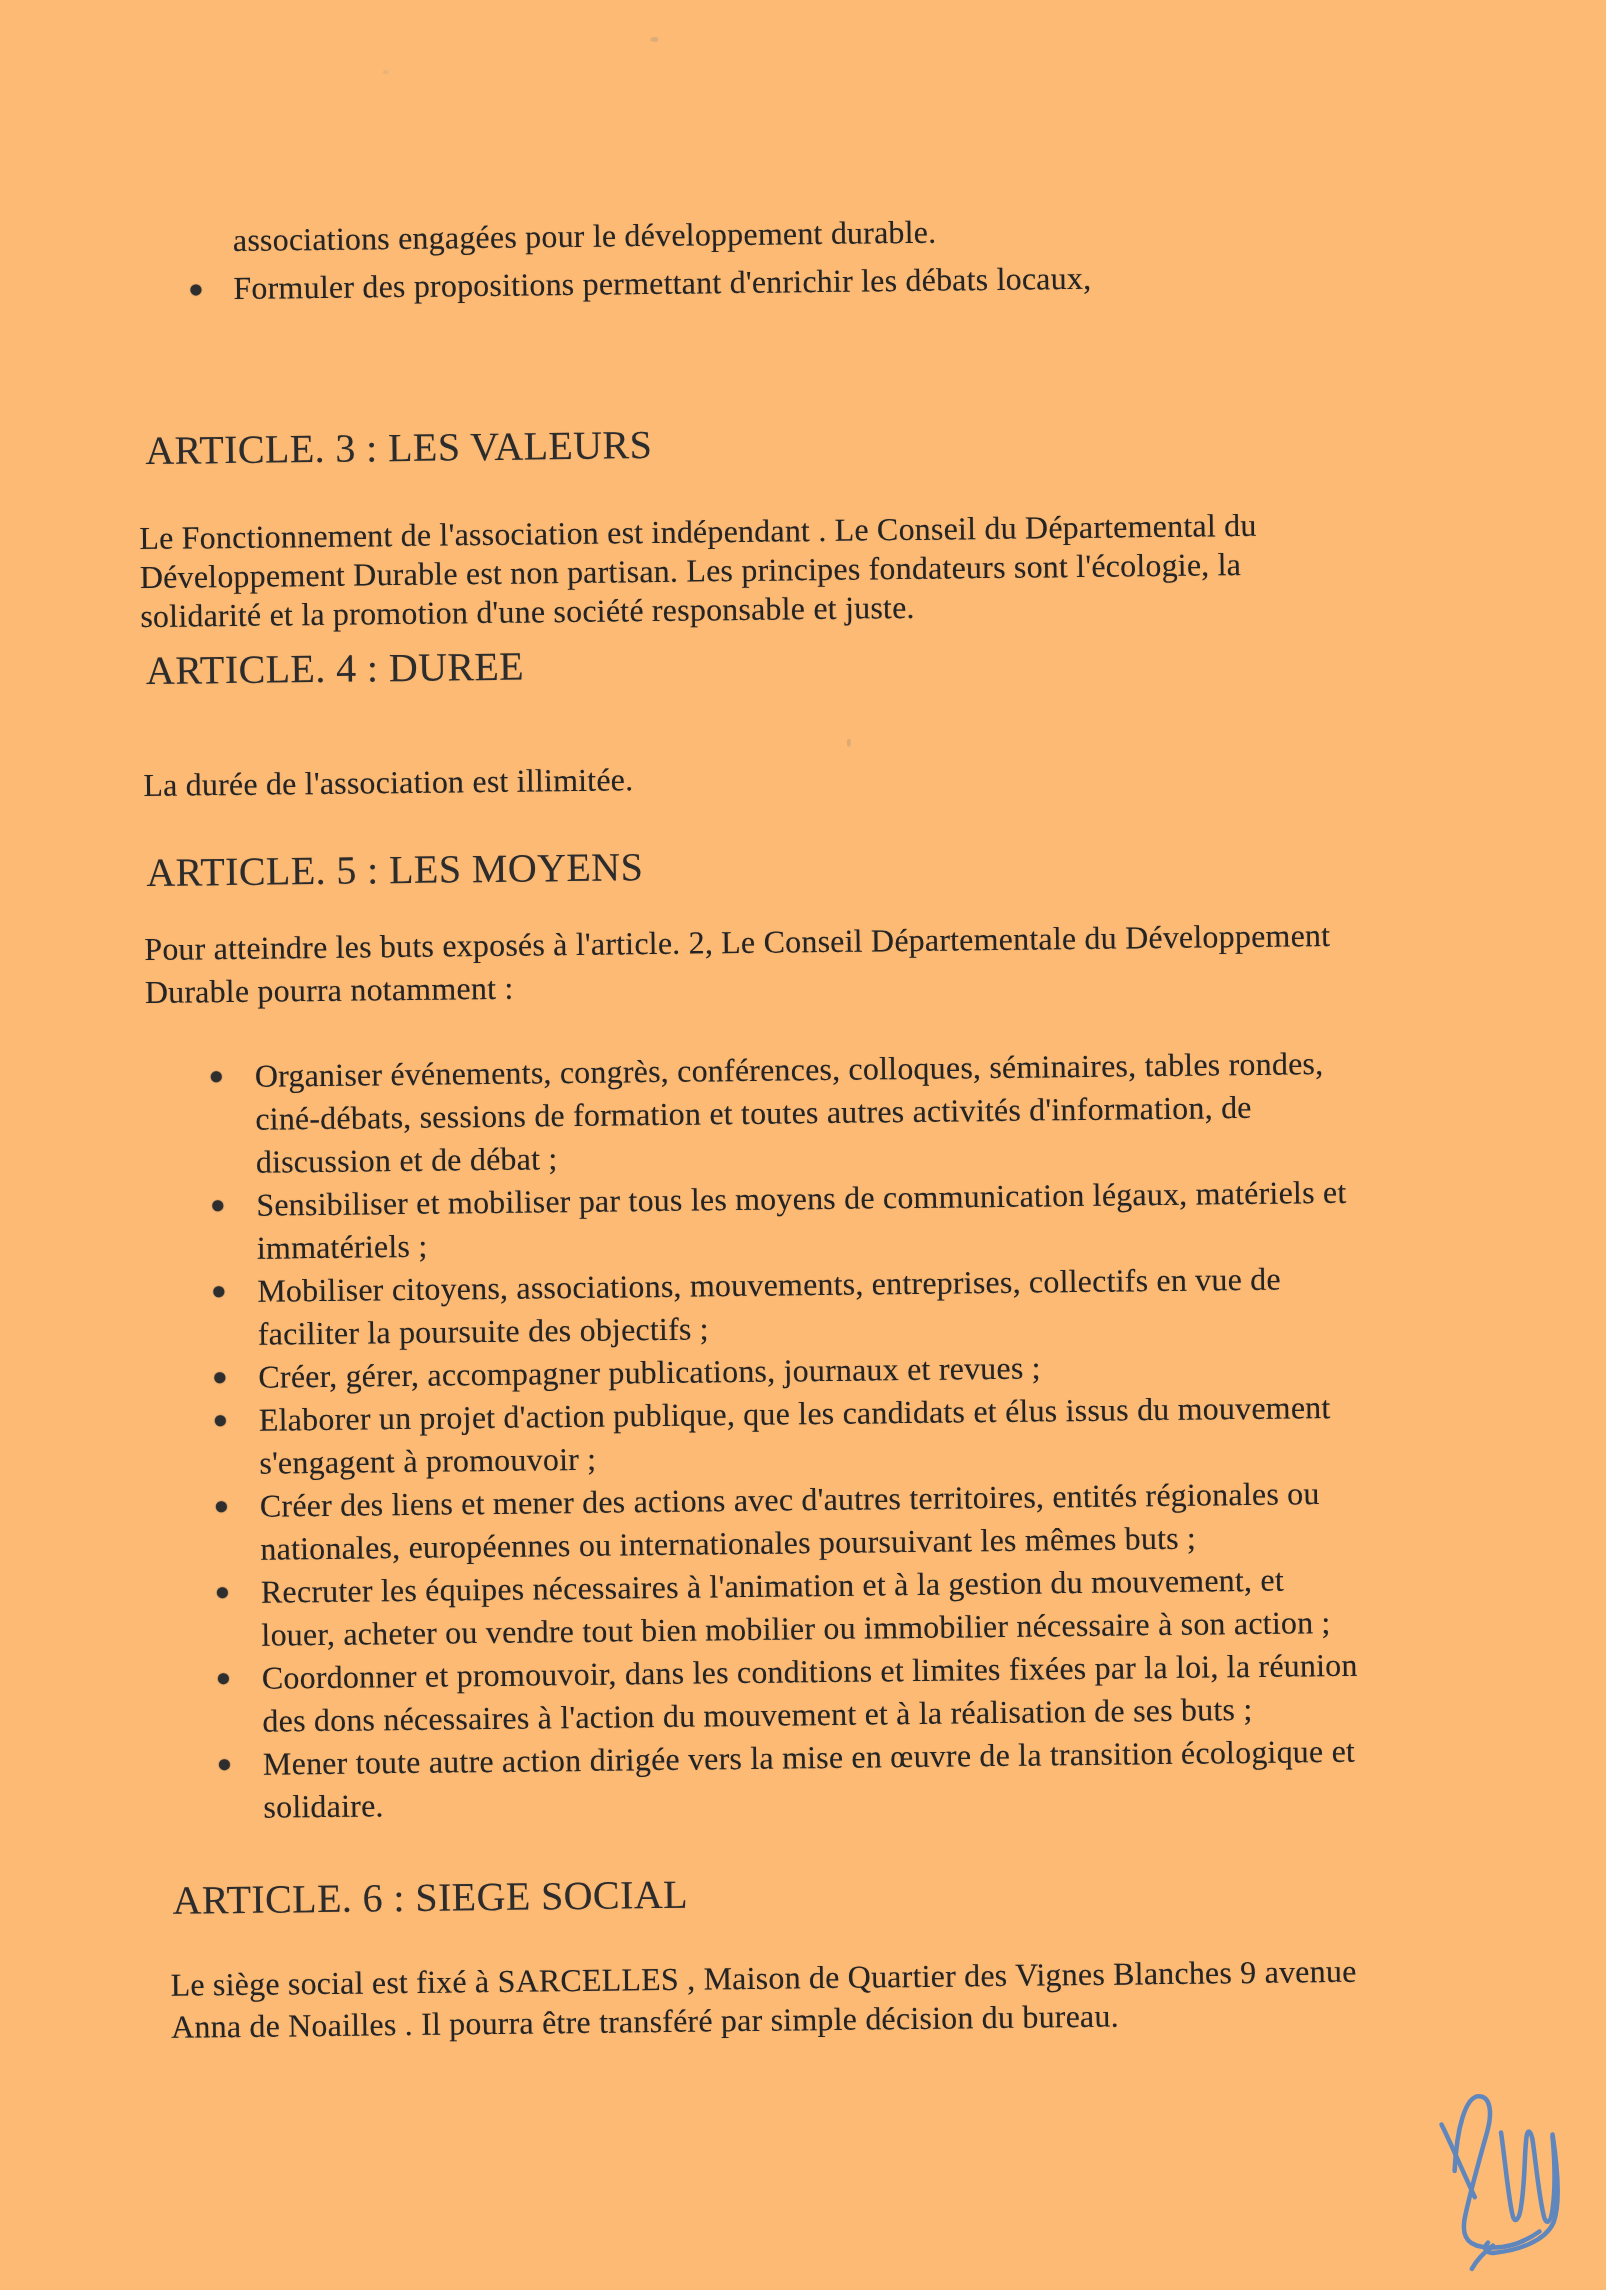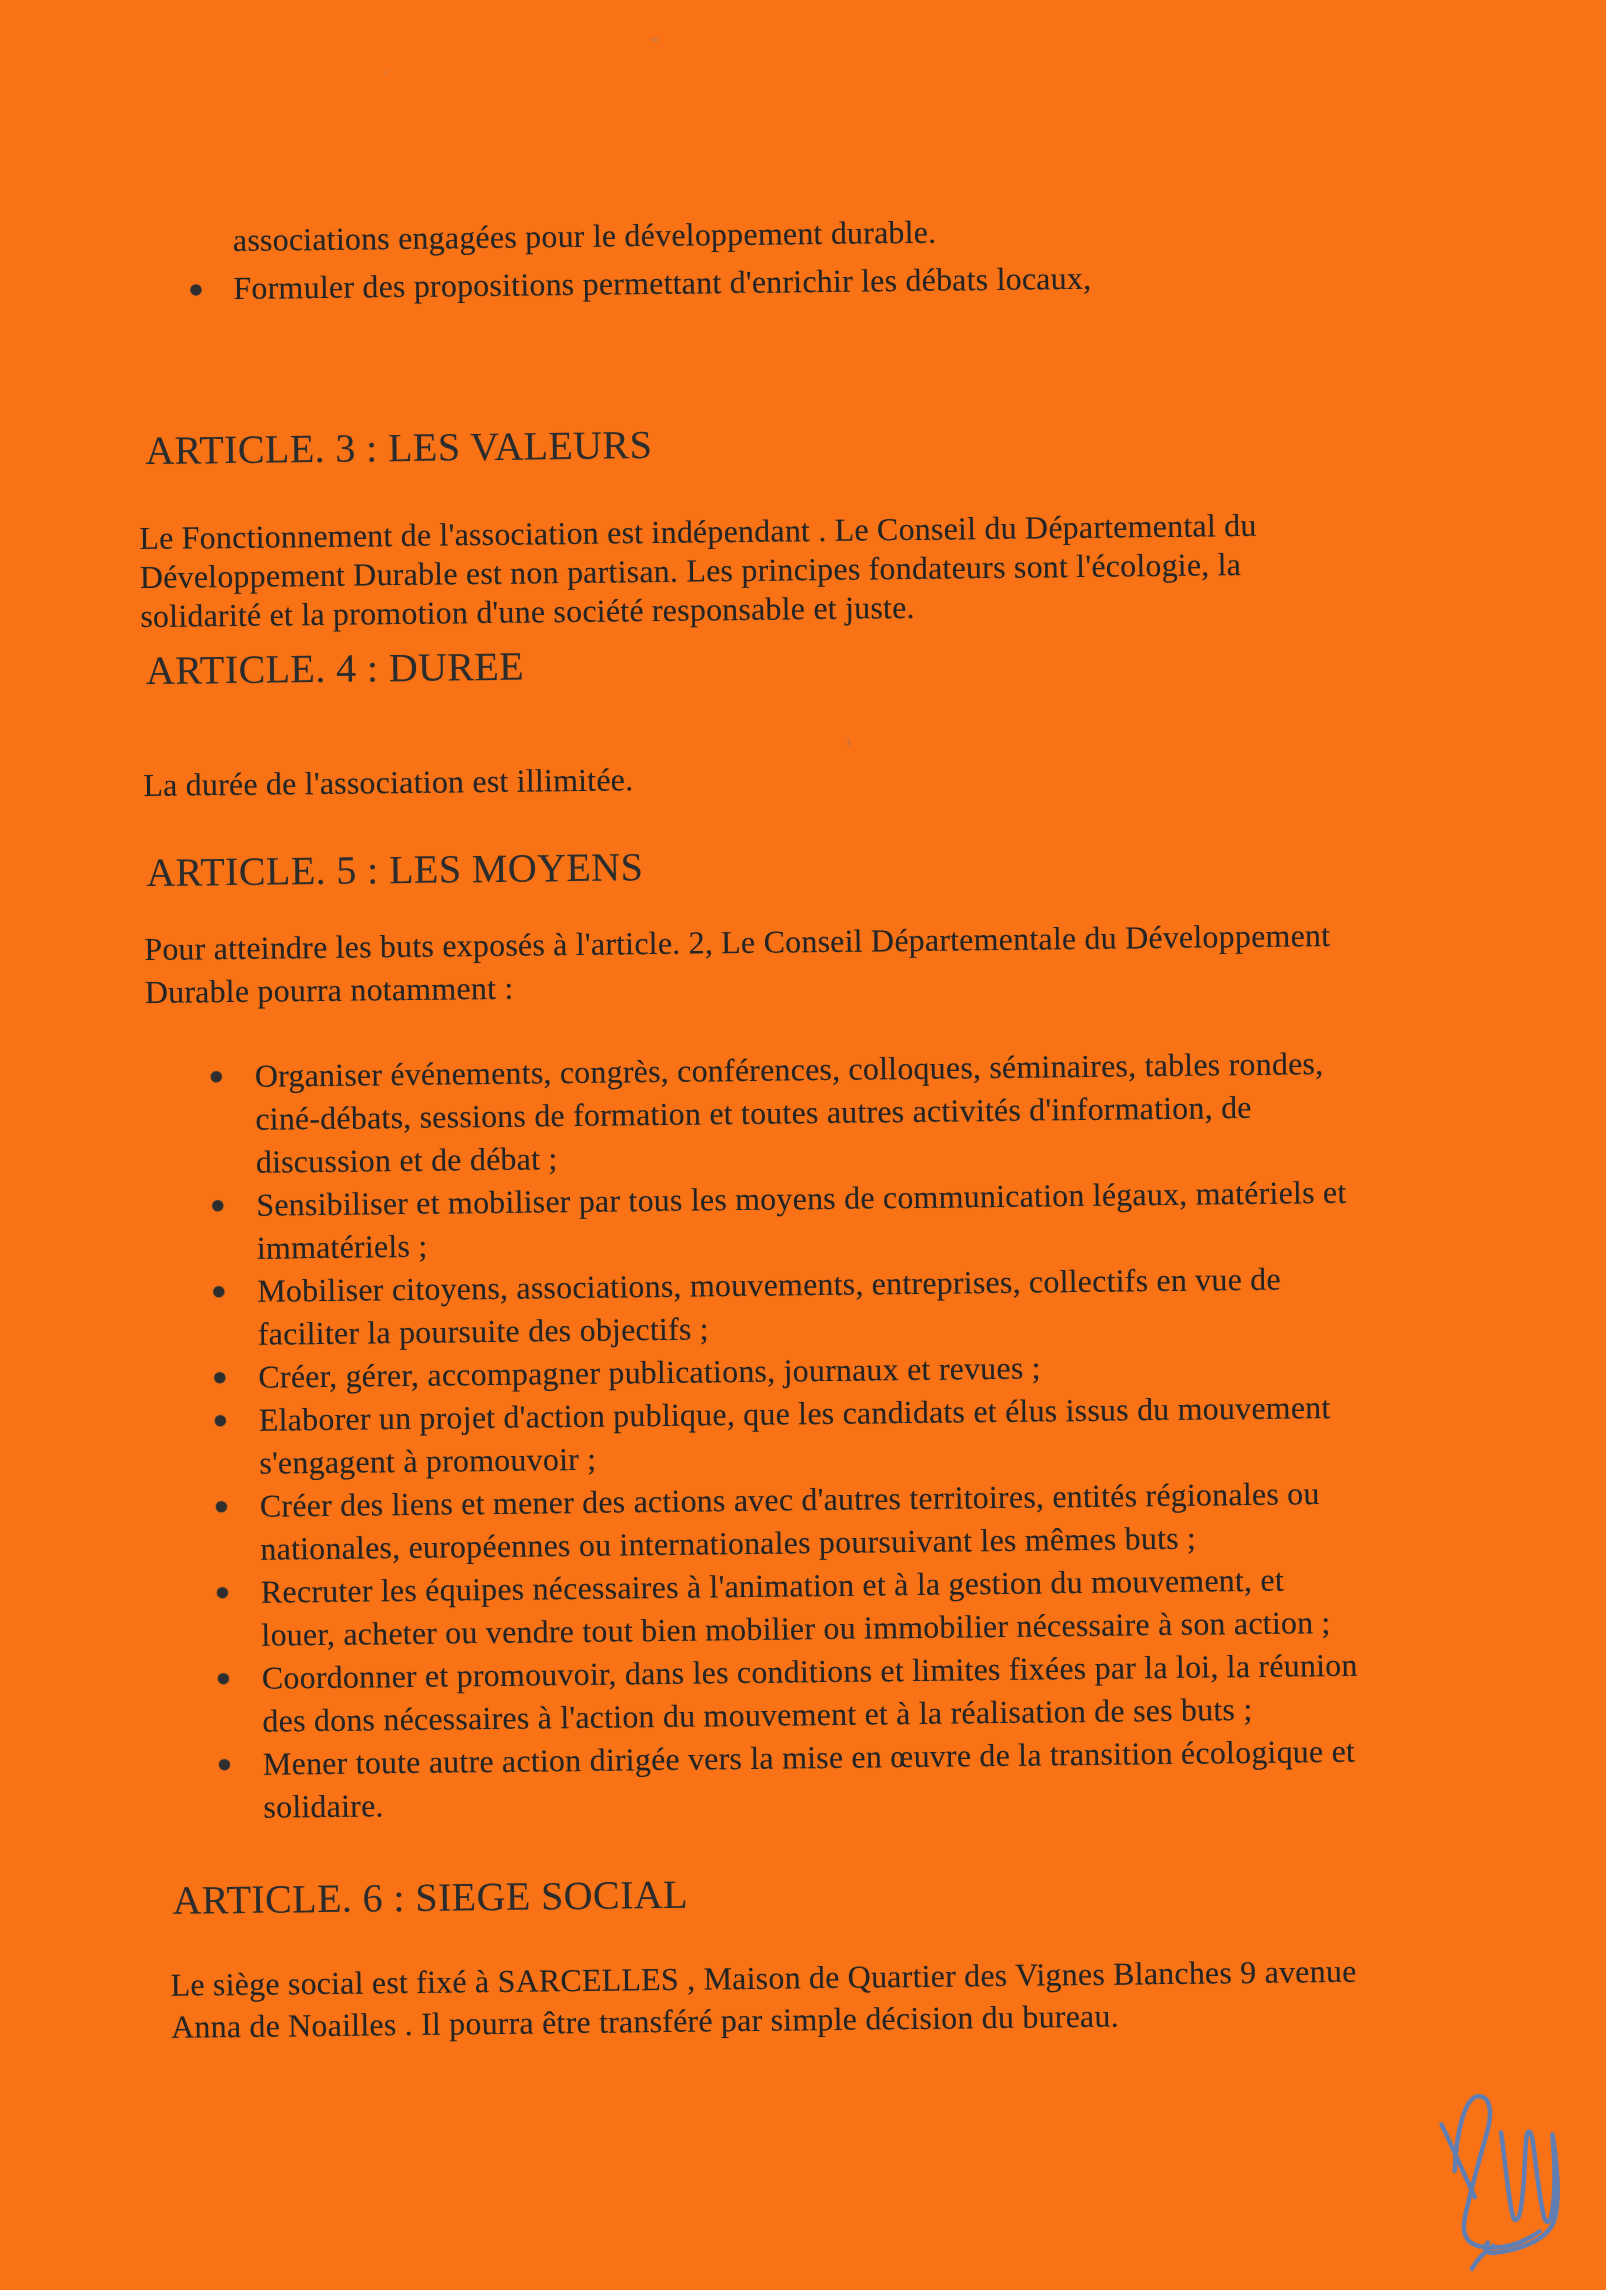--- a/index.html
+++ b/index.html
@@ -1,20 +1,20 @@
 <!DOCTYPE html>
 <html lang="fr"><head>
 <meta charset="utf-8">
 <style>
   html, body { margin: 0; padding: 0; background: #e8e8e8; }
   #page {
     position: relative;
     width: 1606px;
     height: 2290px;
-    background: #f97316;
+    background: #fdba74;
     overflow: hidden;
     font-family: "Liberation Serif", "DejaVu Serif", serif;
     color: #222222;
   }
   
   #sheet {
     position: absolute;
     left: 0; top: 0;
     width: 1606px; height: 2290px;
     transform: rotate(-0.68deg);

